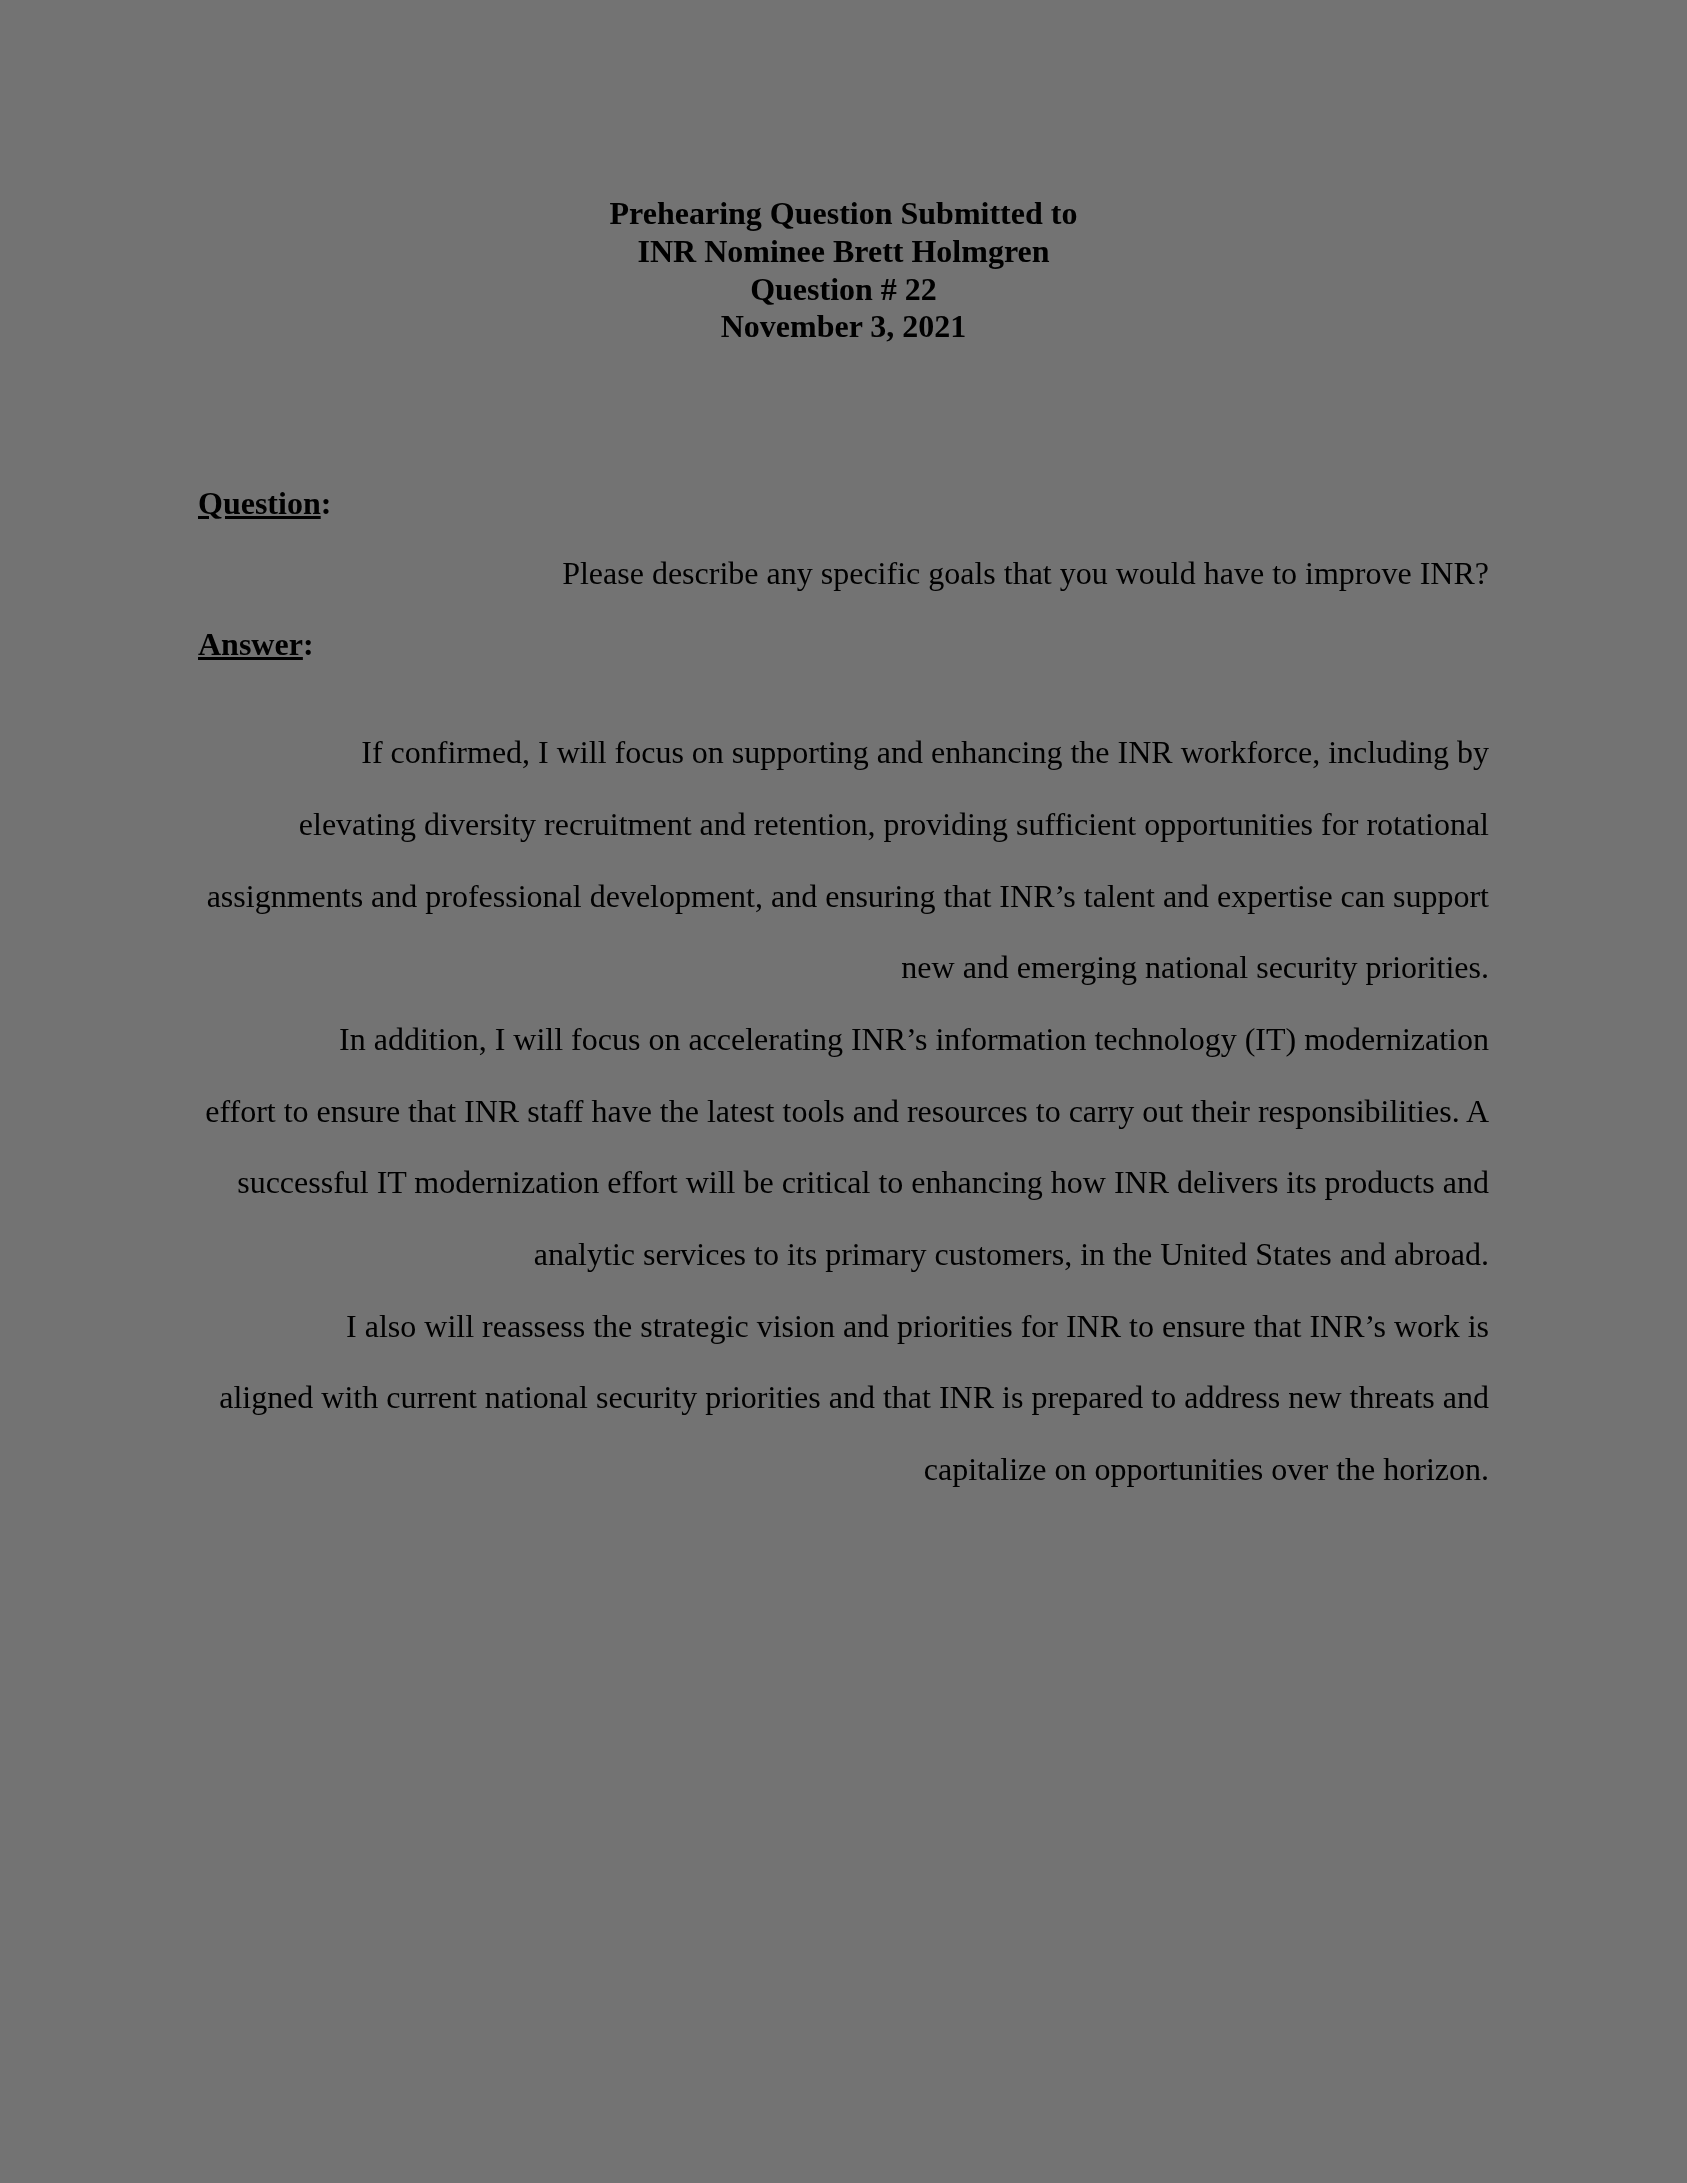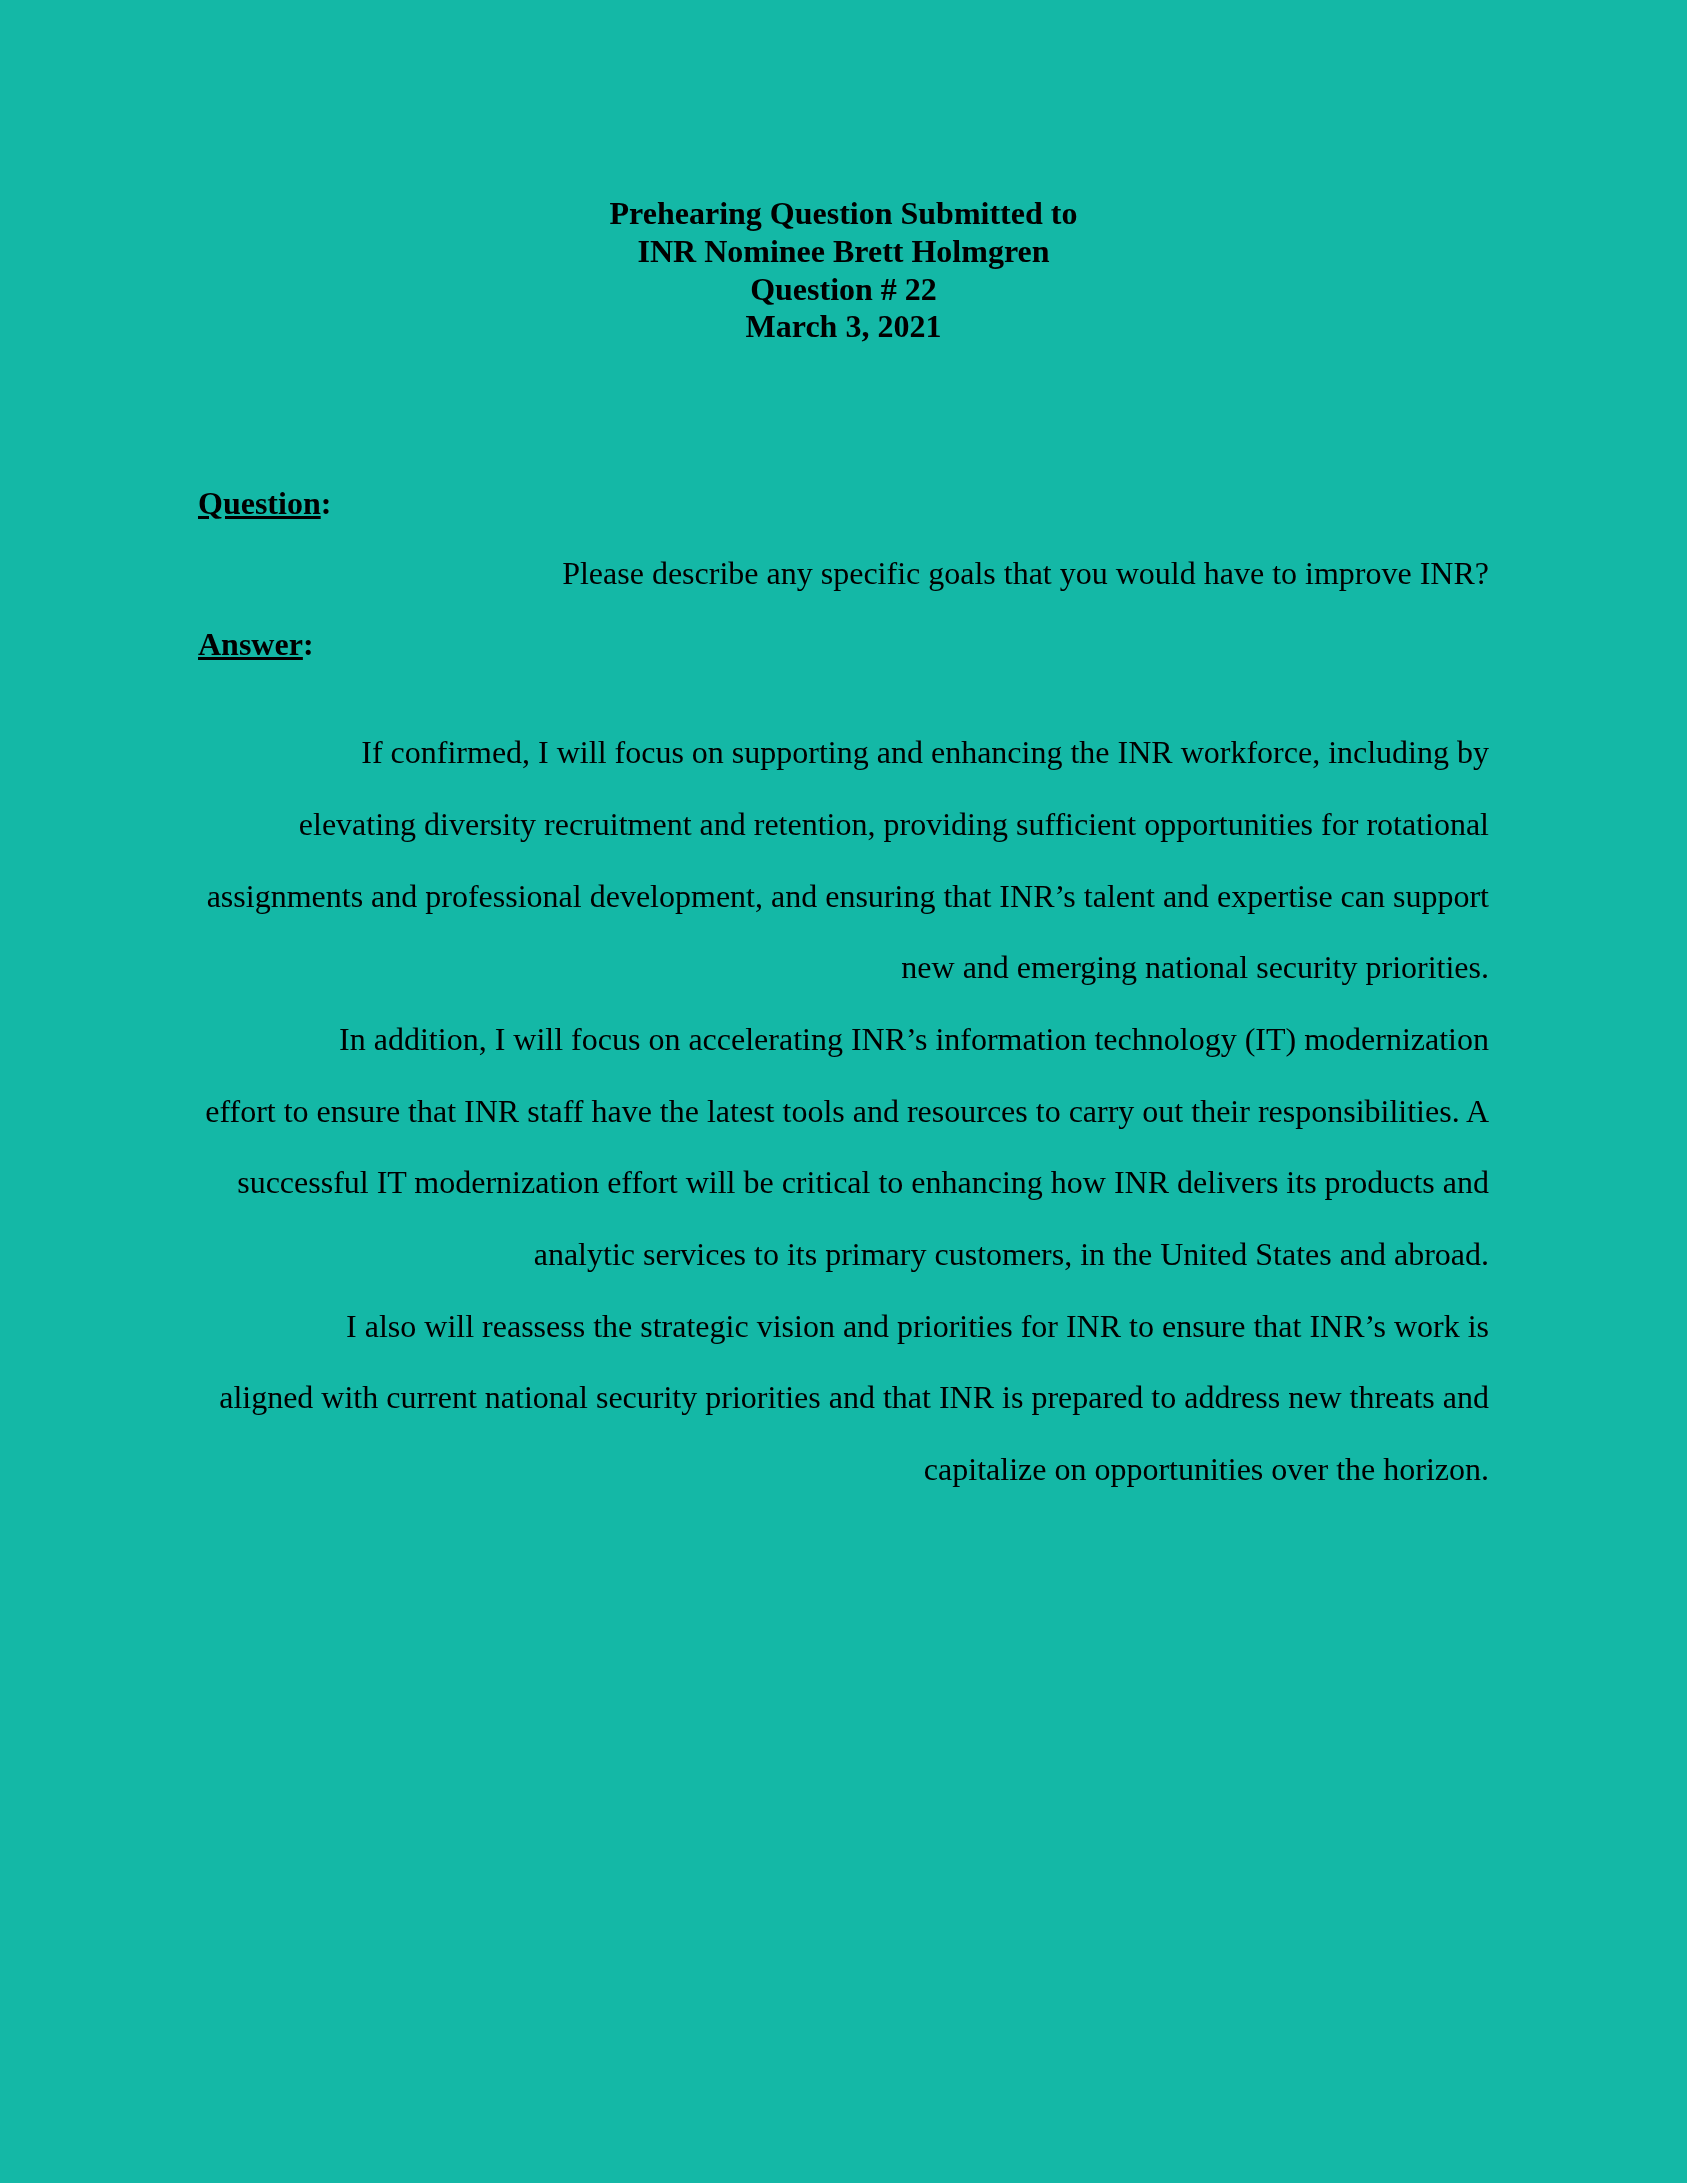--- a/index.html
+++ b/index.html
@@ -4,21 +4,21 @@
 <style>
   * { margin: 0; padding: 0; box-sizing: border-box; }
   html, body {
     width: 1687px;
     height: 2183px;
     background: #ffffff;
   }
   .page {
     width: 1687px;
     height: 2183px;
-    background: #14b8a6;
+    background: #737373;
     color: #000000;
     font-family: "Liberation Serif", "DejaVu Serif", serif;
     font-size: 32px;
     padding: 195px 198px 198px 198px;
     overflow: hidden;
   }
   .doc-header {
     text-align: center;
     font-weight: bold;
     line-height: 1.18;
@@ -49,21 +49,21 @@
 </style>
 </head>
 <body>
 
 <div class="page">
 
   <div class="doc-header">
     <span class="header-line">Prehearing Question Submitted to</span>
     <span class="header-line">INR Nominee Brett Holmgren</span>
     <span class="header-line">Question  # 22</span>
-    <span class="header-line">March 3, 2021</span>
+    <span class="header-line">November 3, 2021</span>
   </div>
 
   <div class="qa-label"><span class="label-text">Question</span><span>:</span></div>
 
   <div class="question-text">Please describe any specific goals that you would have to improve INR?</div>
 
   <div class="qa-label"><span class="label-text">Answer</span><span>:</span></div>
 
   <div class="answer-body">
     <p class="answer-paragraph">If confirmed, I will focus on supporting and enhancing the INR workforce, including by elevating diversity recruitment and retention, providing sufficient opportunities for rotational assignments and professional development, and ensuring that INR’s talent and expertise can support new and emerging national security priorities.</p>

